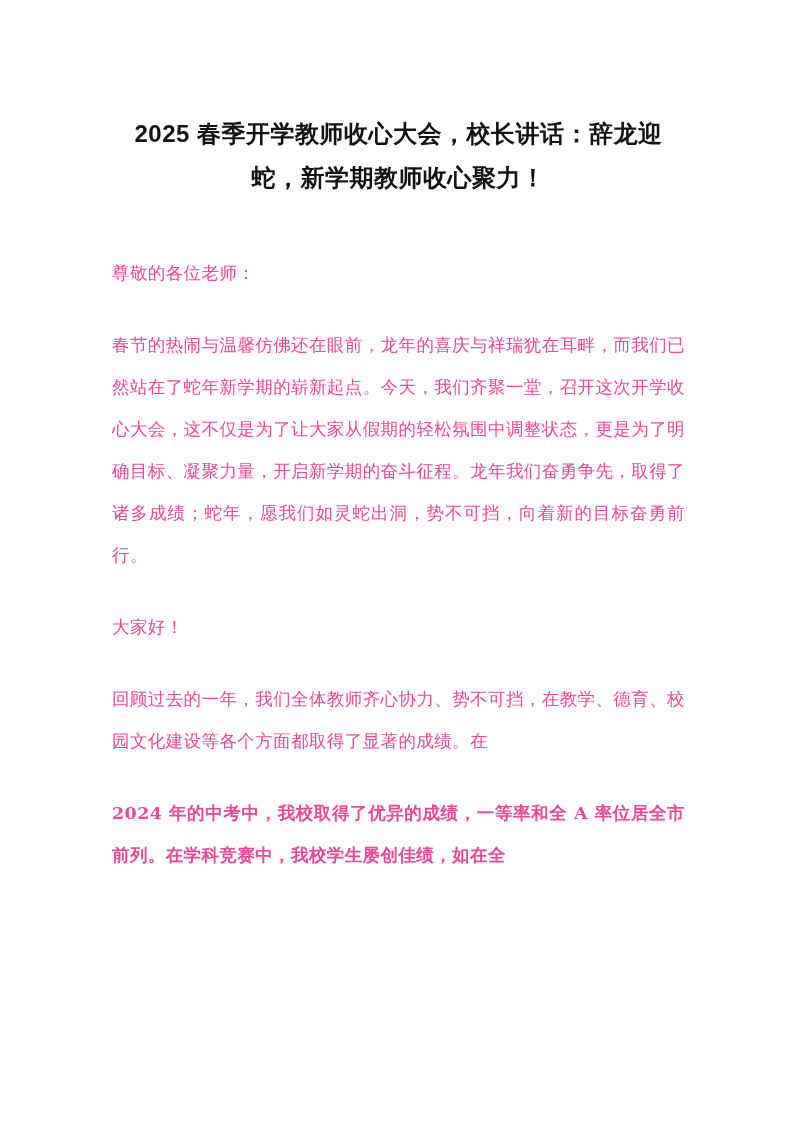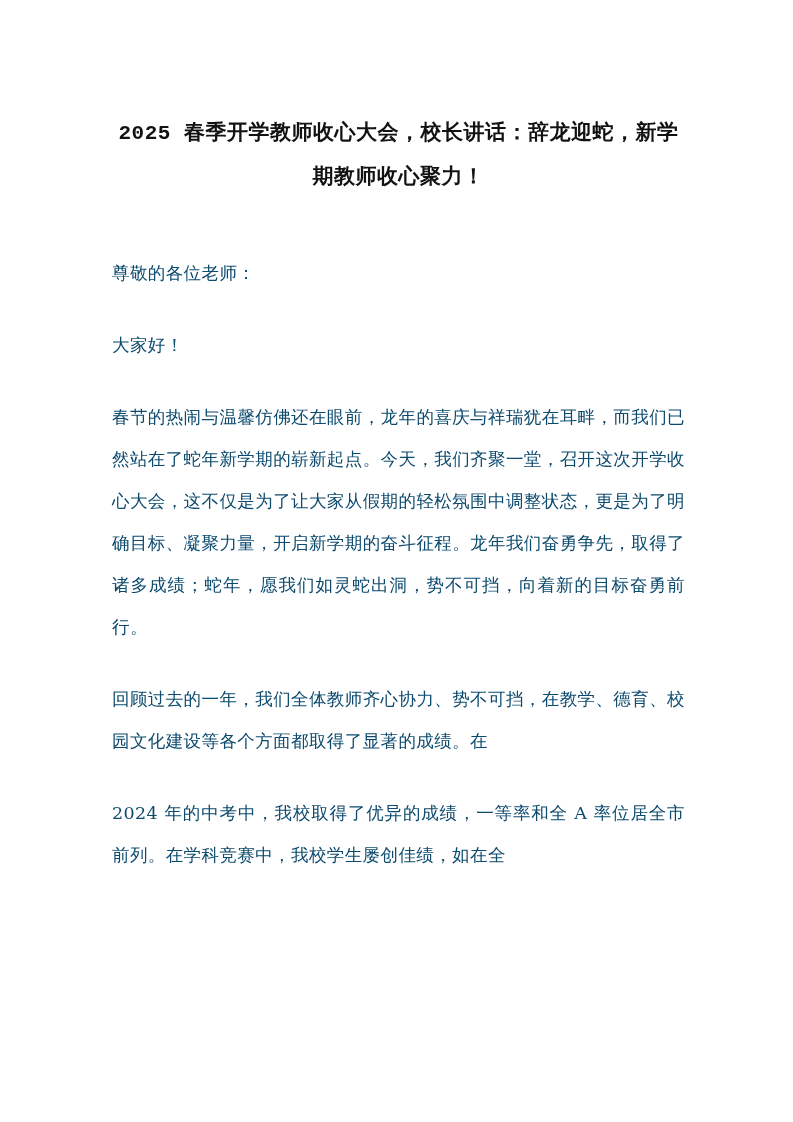--- a/index.html
+++ b/index.html
@@ -15,52 +15,53 @@
     overflow: hidden;
   }
   .page {
     width: 793px;
     height: 1122px;
     box-sizing: border-box;
     padding: 112px 108px 60px 112px;
     position: relative;
   }
   .doc-title {
-    font-family: Liberation Mono, monospace;
+    font-family: Liberation Sans, sans-serif;
     font-weight: bold;
-    font-size: 21px;
+    font-size: 24px;
     line-height: 44px;
     text-align: center;
     letter-spacing: 0.5px;
     margin: 0 0 52px 0;
     color: #121212;
   }
   .para {
     font-family: "DejaVu Serif", "Liberation Serif", serif;
     font-size: 17.5px;
     line-height: 42px;
     letter-spacing: 0.4px;
     margin: 0 0 30px 0;
     text-align: justify;
     text-justify: inter-ideograph;
-    color: #0c4a6e;
+    color: #ec4899;
   }
   .para.short {
     text-align: left;
   }
   .para:last-child {
     margin-bottom: 0;
+    font-weight: bold;
   }
 </style>
 </head>
 <body>
 
 <div class="page">
 
   <h1 class="doc-title">2025 春季开学教师收心大会，校长讲话：辞龙迎蛇，新学期教师收心聚力！</h1>
 
   <p class="para short">尊敬的各位老师：</p>
+  <p class="para">春节的热闹与温馨仿佛还在眼前，龙年的喜庆与祥瑞犹在耳畔，而我们已然站在了蛇年新学期的崭新起点。今天，我们齐聚一堂，召开这次开学收心大会，这不仅是为了让大家从假期的轻松氛围中调整状态，更是为了明确目标、凝聚力量，开启新学期的奋斗征程。龙年我们奋勇争先，取得了诸多成绩；蛇年，愿我们如灵蛇出洞，势不可挡，向着新的目标奋勇前行。</p>
   <p class="para short">大家好！</p>
-  <p class="para">春节的热闹与温馨仿佛还在眼前，龙年的喜庆与祥瑞犹在耳畔，而我们已然站在了蛇年新学期的崭新起点。今天，我们齐聚一堂，召开这次开学收心大会，这不仅是为了让大家从假期的轻松氛围中调整状态，更是为了明确目标、凝聚力量，开启新学期的奋斗征程。龙年我们奋勇争先，取得了诸多成绩；蛇年，愿我们如灵蛇出洞，势不可挡，向着新的目标奋勇前行。</p>
   <p class="para">回顾过去的一年，我们全体教师齐心协力、势不可挡，在教学、德育、校园文化建设等各个方面都取得了显著的成绩。在</p>
   <p class="para">2024 年的中考中，我校取得了优异的成绩，一等率和全 A 率位居全市前列。在学科竞赛中，我校学生屡创佳绩，如在全</p>
 
 </div>
 
 </body></html>

